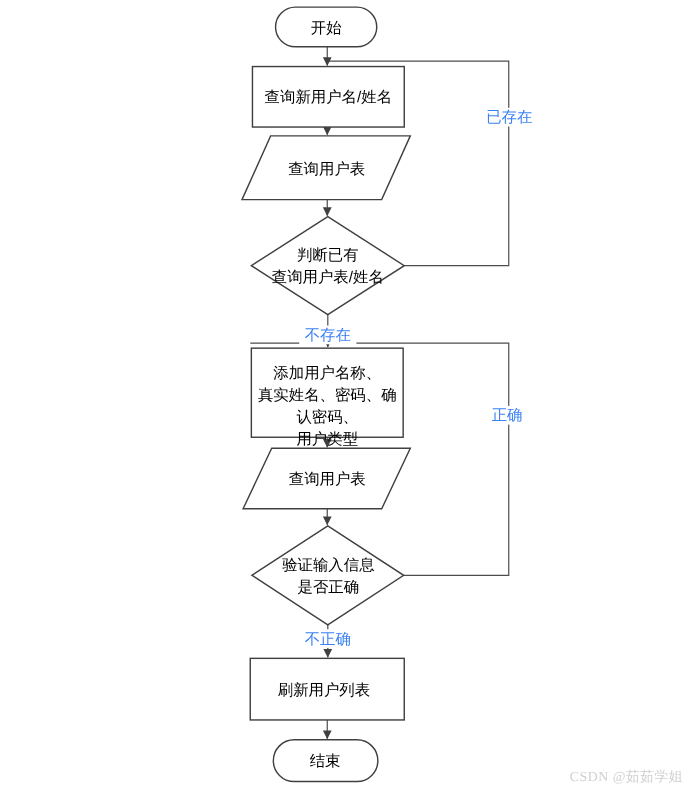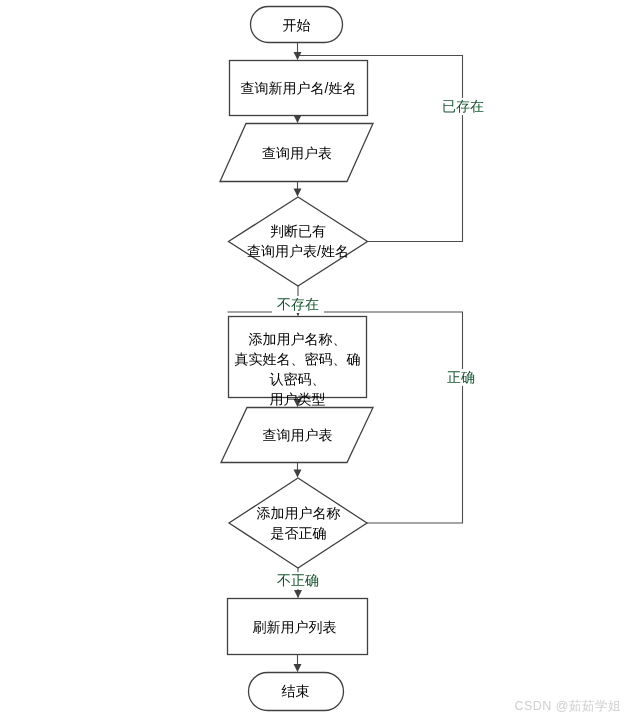--- a/index.html
+++ b/index.html
@@ -32,30 +32,31 @@
     color: #000000;
   }
   .edge-label {
     position: absolute;
     display: flex;
     align-items: center;
     justify-content: center;
     text-align: center;
     font-size: 14px;
     line-height: 17px;
-    color: #14532d;
+    color: #3b82f6;
     background: #ffffff;
   }
   .watermark {
     position: absolute;
     right: 4px;
     top: 698px;
     font-size: 12.5px;
     color: #cfcfcf;
     letter-spacing: 0.5px;
+    font-family: Liberation Serif, serif;
   }
 </style>
 </head>
 <body>
 
 <div id="canvas">
 
   <svg id="diagram-svg" width="625" height="721" viewBox="0 0 625 721">
     <defs>
       <marker id="arw" markerUnits="userSpaceOnUse" markerWidth="9" markerHeight="9" refX="8" refY="4.5" orient="auto">
@@ -88,21 +89,21 @@
   <div class="node-label" style="left:250px;top:6px;width:93px;height:37px;">开始</div>
   <div class="node-label" style="left:229px;top:60px;width:139px;height:56px;text-align:right;">查询新用户名/姓名</div>
   <div class="node-label" style="left:220px;top:123px;width:154px;height:59px;">查询用户表</div>
   <div class="node-label" style="left:228px;top:196px;width:140px;height:90px;">判断已有
 查询用户表/姓名</div>
   <div class="node-label" style="left:228px;top:316px;width:139px;height:82px;margin-top:12px;">添加用户名称、
 真实姓名、密码、确
 认密码、
 用户类型</div>
   <div class="node-label" style="left:221px;top:407px;width:153px;height:56px;">查询用户表</div>
-  <div class="node-label" style="left:229px;top:478px;width:139px;height:90px;">添加用户名称
+  <div class="node-label" style="left:229px;top:478px;width:139px;height:90px;">验证输入信息
 是否正确</div>
   <div class="node-label" style="left:227px;top:598px;width:135px;height:57px;">刷新用户列表</div>
   <div class="node-label" style="left:248px;top:672px;width:95px;height:38px;">结束</div>
 
   <div class="edge-label" style="left:440px;top:98px;width:46px;height:17px;">已存在</div>
   <div class="edge-label" style="left:272px;top:296px;width:52px;height:17px;">不存在</div>
   <div class="edge-label" style="left:445px;top:369px;width:32px;height:17px;">正确</div>
   <div class="edge-label" style="left:273px;top:572px;width:50px;height:17px;">不正确</div>
 
   <div class="watermark">CSDN @茹茹学姐</div>

